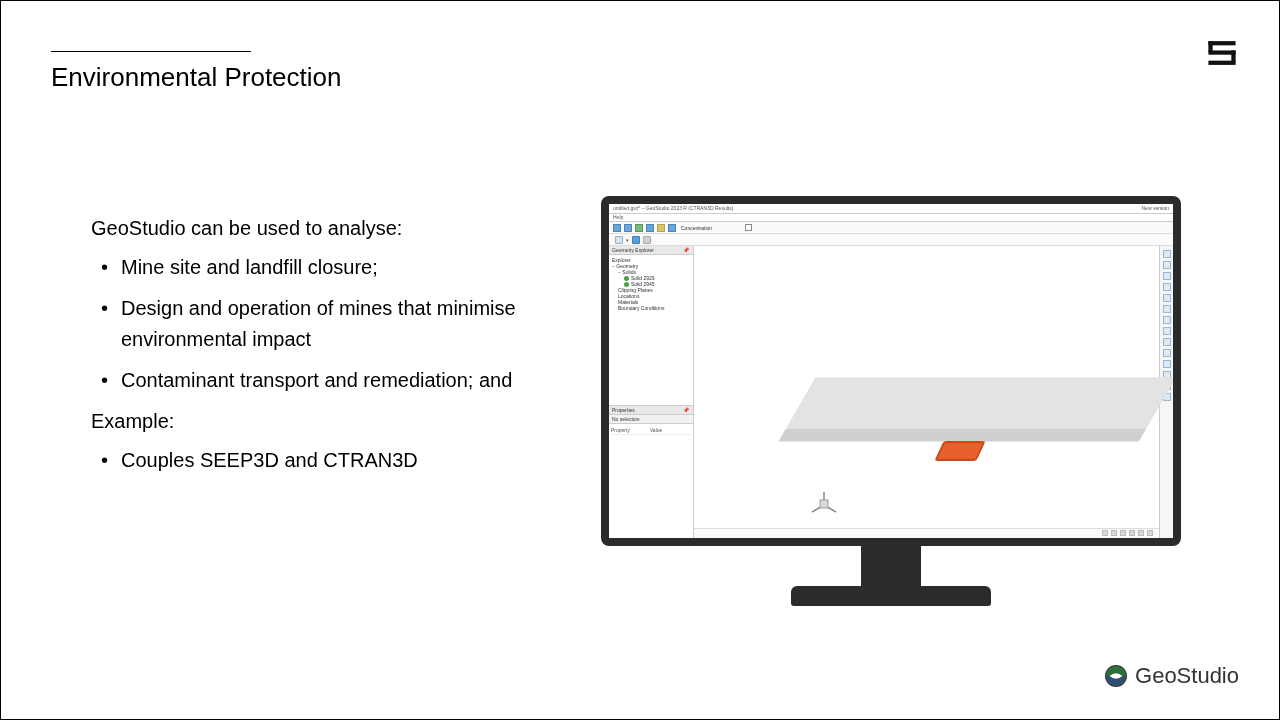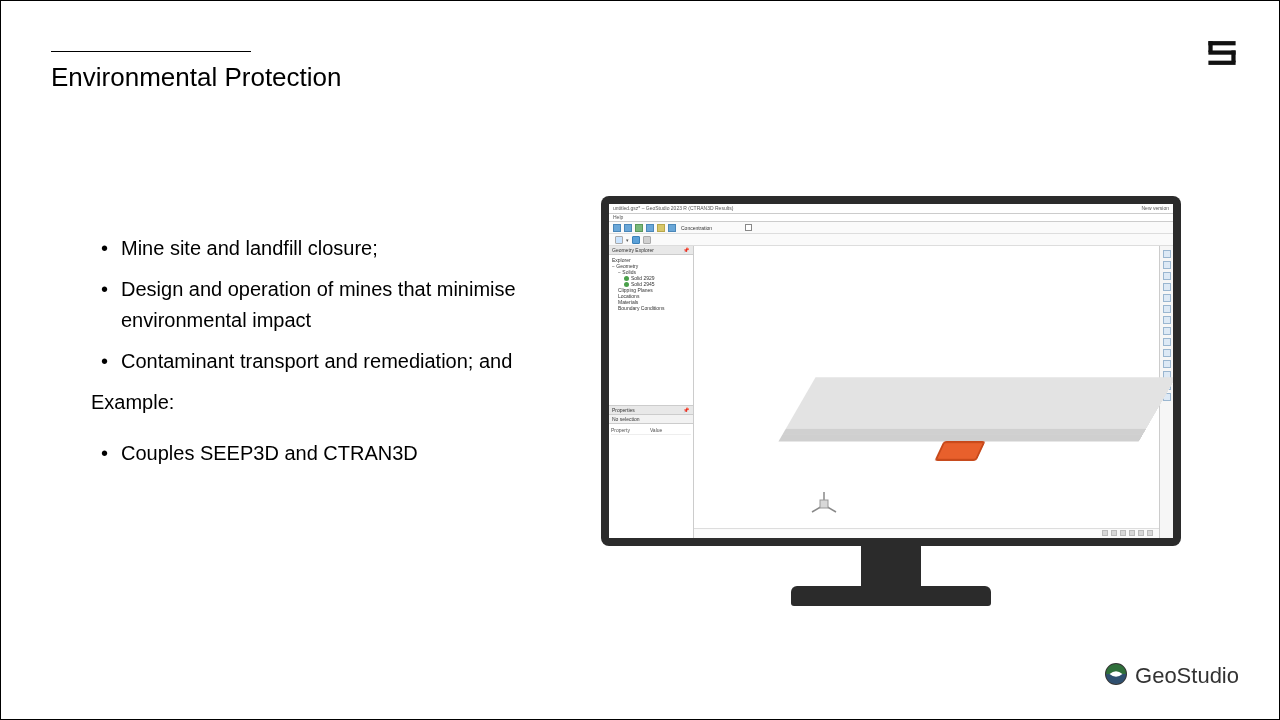--- a/index.html
+++ b/index.html
@@ -38,21 +38,21 @@
   }
   .text-col {
     width: 480px;
     margin-left: 40px;
     font-size: 20px;
     line-height: 1.55;
   }
   .text-col p { margin-bottom: 6px; }
   .text-col ul {
     list-style: none;
-    margin: 20px 0 10px 0;
+    margin: 8px 0 10px 0;
   }
   .text-col ul li {
     position: relative;
     padding-left: 30px;
     margin-bottom: 10px;
   }
   .text-col ul li::before {
     content: "•";
     position: absolute;
     left: 10px;
@@ -242,21 +242,21 @@
   
   .s-mark{
     position:absolute;
     top:38px; right:40px;
   }
   .s-mark svg{ width:34px; height:28px; }
   
   .product-logo{
     position:absolute;
     bottom:30px; right:40px;
-    display:flex; gap:8px;
+    display:flex; align-items:center; gap:8px;
   }
   .product-logo svg{ width:22px; height:22px;}
   .product-logo span{
     font-size:22px; color:#333; font-weight:500;
   }
 </style>
 </head>
 <body>
 
 <div class="slide">
@@ -268,20 +268,21 @@
       <rect x="4" y="2" width="32" height="5" fill="#111"></rect>
       <rect x="4" y="2" width="5" height="13" fill="#111"></rect>
       <rect x="4" y="13" width="32" height="5" fill="#111"></rect>
       <rect x="31" y="13" width="5" height="14" fill="#111"></rect>
       <rect x="4" y="25" width="32" height="5" fill="#111"></rect>
     </svg>
   </div>
 
   <div class="content-wrap">
     <div class="text-col">
+      <p>GeoStudio can be used to analyse:</p>
       <ul>
         <li>Mine site and landfill closure;</li>
         <li>Design and operation of mines that minimise environmental impact</li>
         <li>Contaminant transport and remediation; and</li>
       </ul>
       <p>Example:</p>
       <ul>
         <li>Couples SEEP3D and CTRAN3D</li>
       </ul>
     </div>

